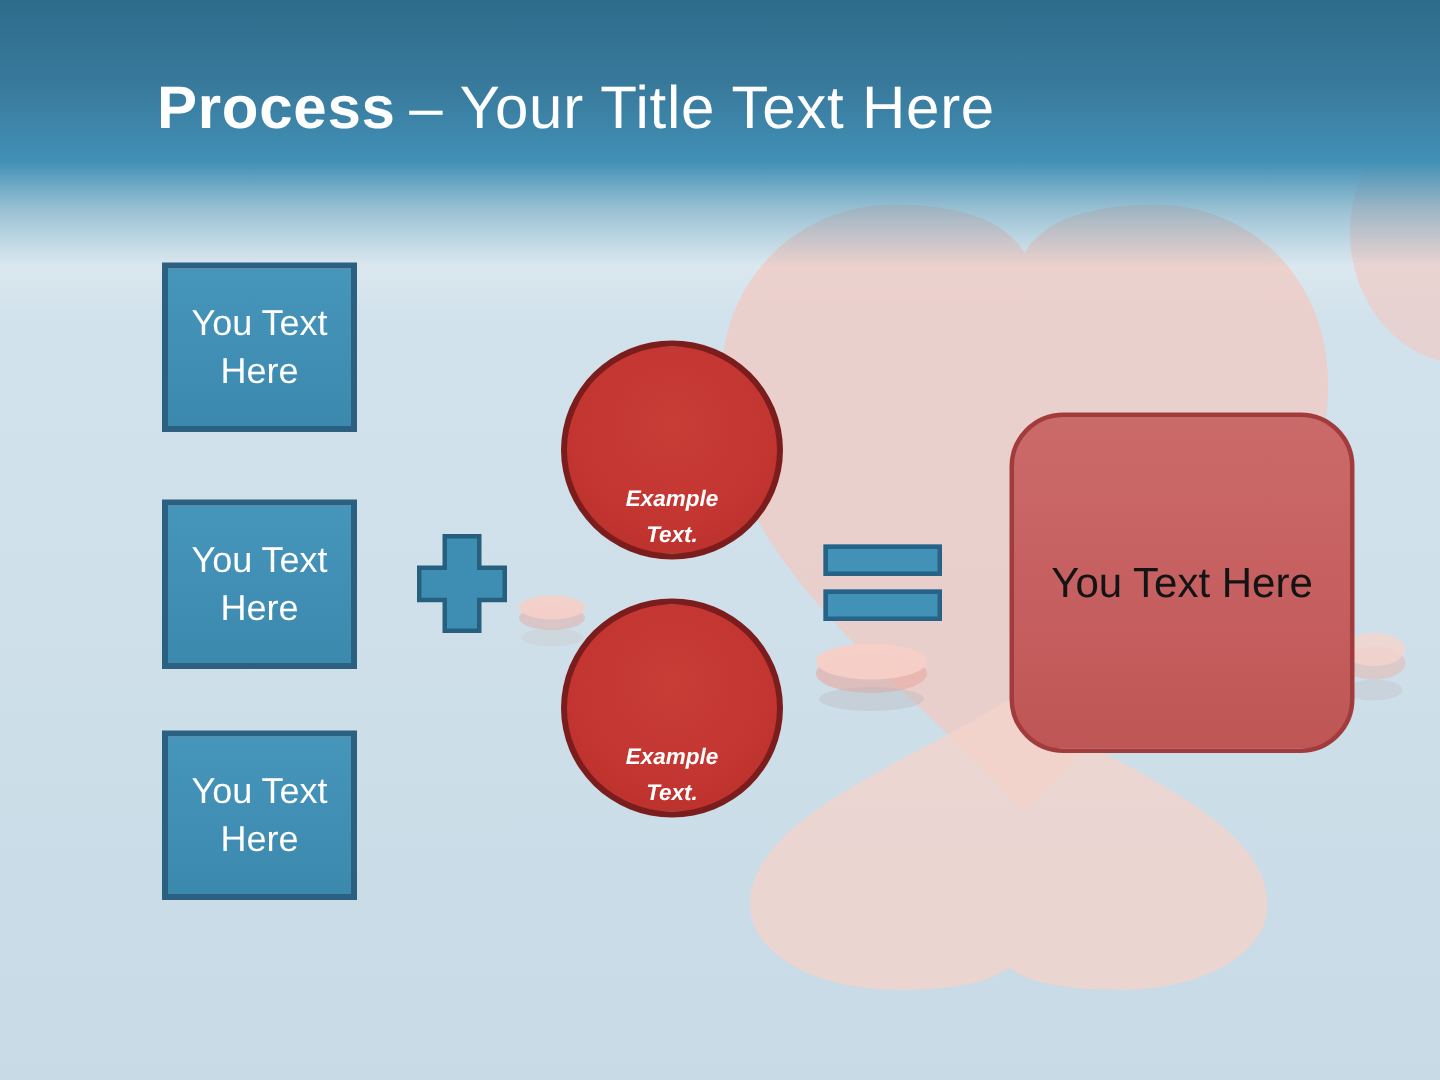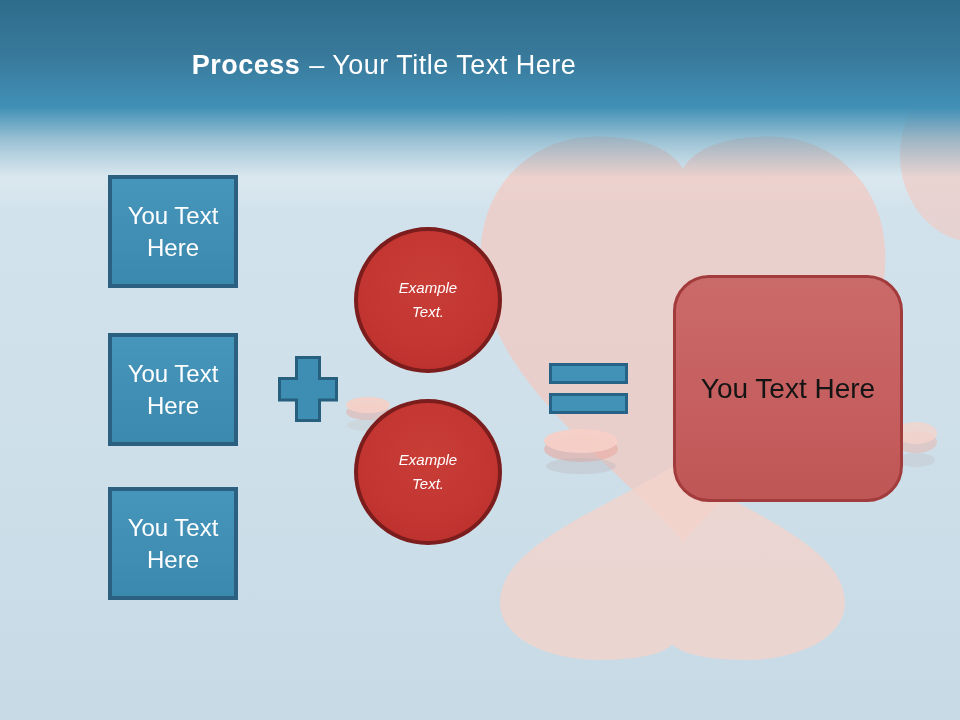--- a/index.html
+++ b/index.html
@@ -18,21 +18,21 @@
     background:linear-gradient(180deg,
       #2e6c8b 0%,
       #38799b 30%,
       #4190b6 58%,
       rgba(90,155,185,0.55) 75%,
       rgba(205,222,233,0) 96%);
   }
   .title{
     position:absolute;left:0;top:50px;width:768px;
     text-align:center;color:#ffffff;
-    font-size:27px;letter-spacing:0.5px;
+    font-size:40px;letter-spacing:0.5px;
     white-space:nowrap;
   }
   .title .t-bold{font-weight:700;}
   .title .t-rest{font-weight:400;margin-left:9px;}
   
   .in-box{
     position:absolute;left:108px;width:130px;height:113px;
     box-sizing:border-box;
     background:linear-gradient(180deg,#4695ba,#3c89ae);
     border:4px solid #2c6080;
@@ -40,26 +40,26 @@
     color:#ffffff;font-size:24px;line-height:32px;
     padding:0 10px;
   }
   .in-box.b1{top:175px;}
   .in-box.b2{top:333px;}
   .in-box.b3{top:487px;}
   
   .plus-wrap{position:absolute;left:278px;top:356px;width:60px;height:66px;}
   
   .ex-circle{
-    position:absolute;left:354px;width:148px;height:146px;
+    position:absolute;left:374px;width:148px;height:146px;
     box-sizing:border-box;border-radius:50%;
     background:radial-gradient(circle at 50% 38%, #c93d37 0%, #c23531 60%, #b92e2b 100%);
     border:4px solid #7c1d1d;
-    display:flex;align-items:center;justify-content:center;text-align:center;
-    color:#ffffff;font-size:15px;font-weight:400;font-style:italic;line-height:24px;
+    display:flex;align-items:flex-end;justify-content:center;text-align:center;
+    color:#ffffff;font-size:15px;font-weight:700;font-style:italic;line-height:24px;
     padding:0 28px;
   }
   .ex-circle.c1{top:227px;}
   .ex-circle.c2{top:399px;}
   
   .eq-bar{
     position:absolute;left:549px;width:79px;height:21px;
     box-sizing:border-box;
     background:#4292b8;border:3px solid #276387;
   }

